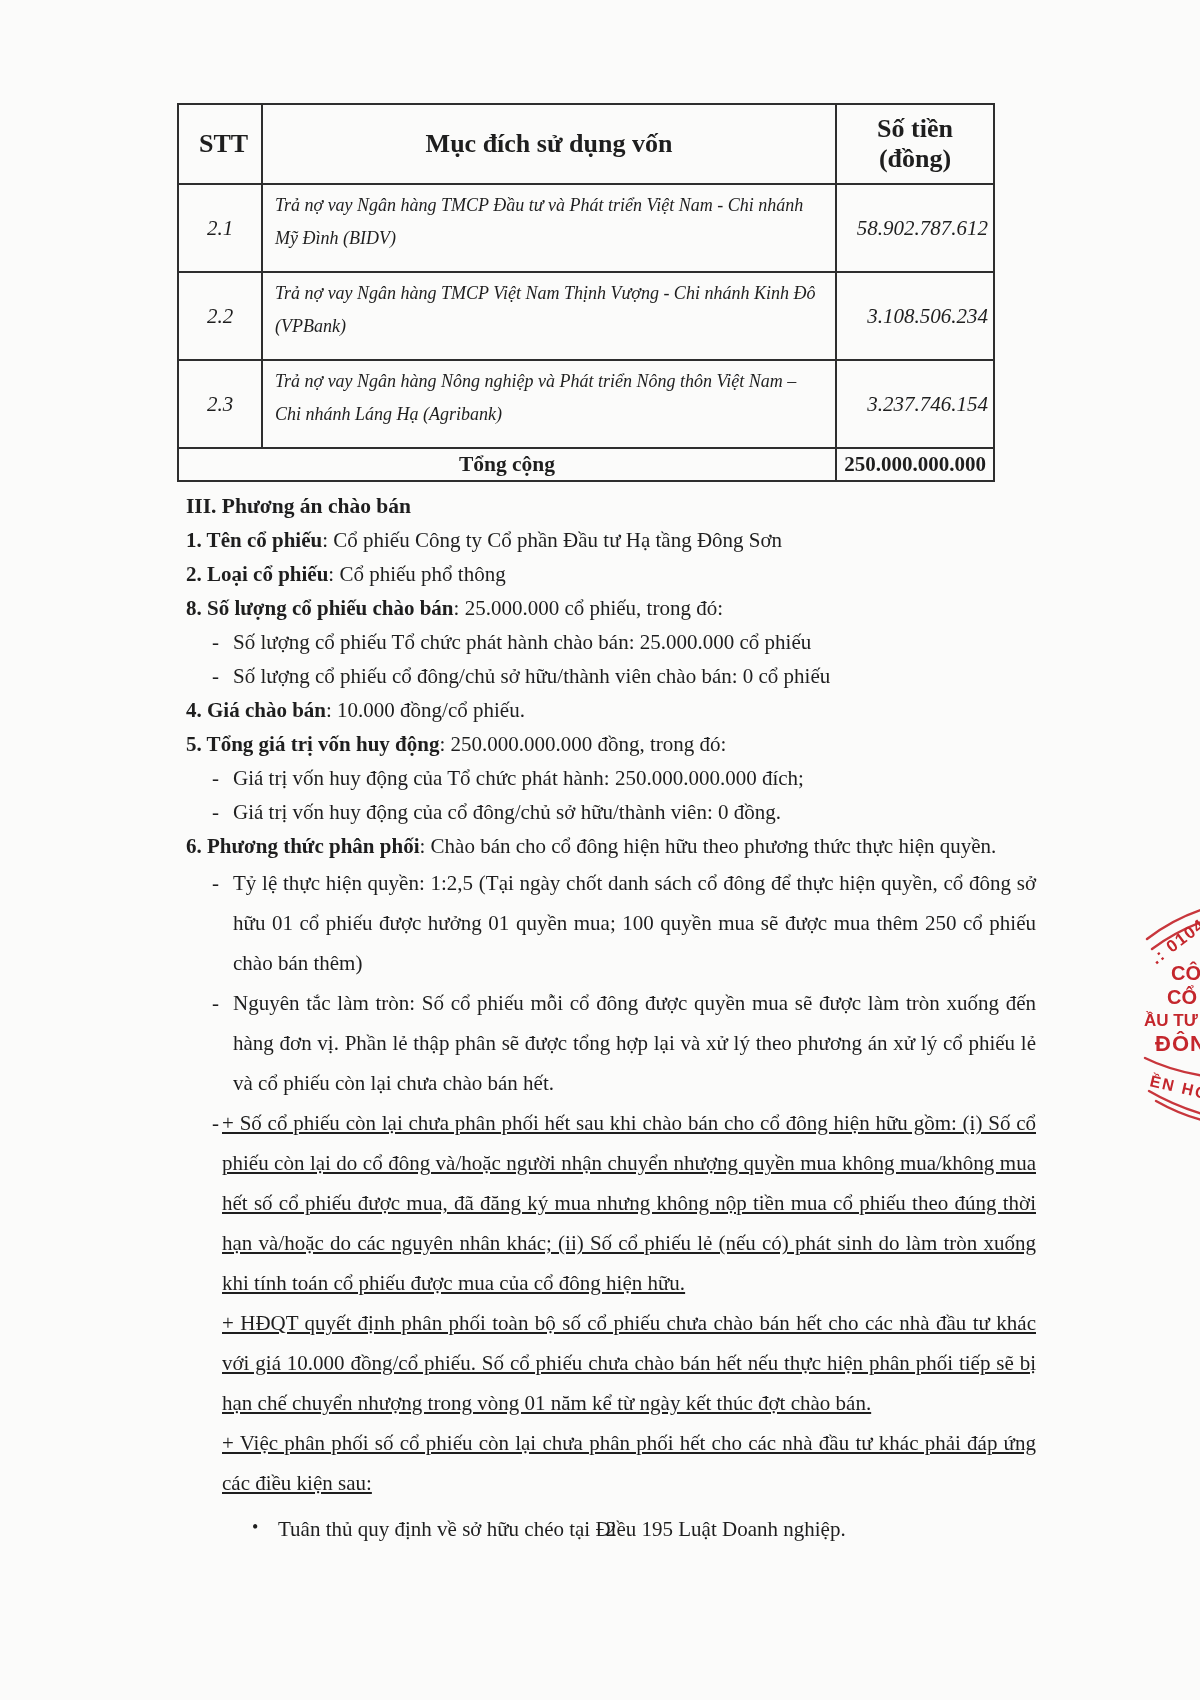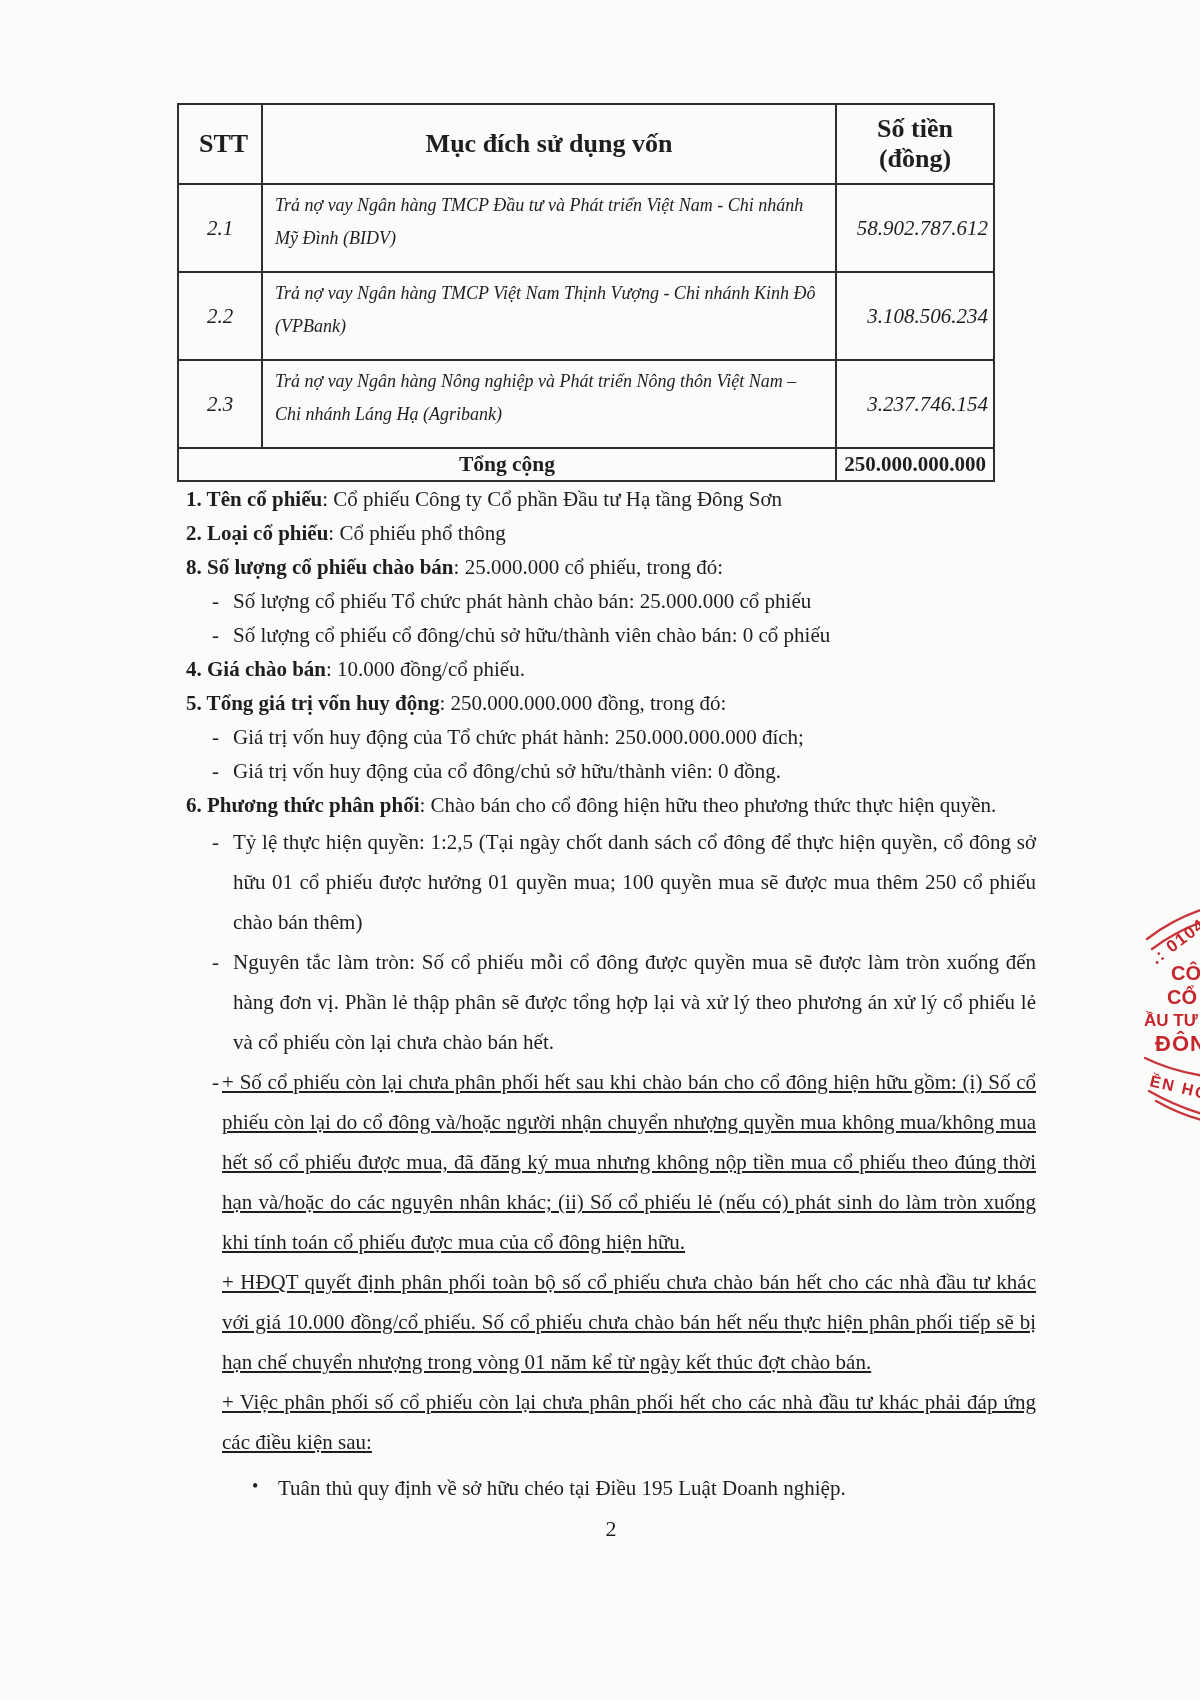--- a/index.html
+++ b/index.html
@@ -78,20 +78,21 @@
           <td class="purpose">Trả nợ vay Ngân hàng Nông nghiệp và Phát triển Nông thôn Việt Nam – Chi nhánh Láng Hạ (Agribank)</td>
           <td class="amount">3.237.746.154</td>
         </tr>
         <tr class="total-row">
           <td class="total-label" colspan="2">Tổng cộng</td>
           <td class="total-amount">250.000.000.000</td>
         </tr>
       </tbody>
     </table>
 
+    <h3 class="sec-heading">III. Phương án chào bán</h3>
 
     <p class="para num"><b class="lbl">1. Tên cổ phiếu</b><span>: Cổ phiếu Công ty Cổ phần Đầu tư Hạ tầng Đông Sơn</span></p>
     <p class="para num"><b class="lbl">2. Loại cổ phiếu</b><span>: Cổ phiếu phổ thông</span></p>
     <p class="para num"><b class="lbl">8. Số lượng cổ phiếu chào bán</b><span>: 25.000.000 cổ phiếu, trong đó:</span></p>
     <p class="para dash"><span class="marker">-</span><span>Số lượng cổ phiếu Tổ chức phát hành chào bán: 25.000.000 cổ phiếu</span></p>
     <p class="para dash"><span class="marker">-</span><span>Số lượng cổ phiếu cổ đông/chủ sở hữu/thành viên chào bán: 0 cổ phiếu</span></p>
     <p class="para num"><b class="lbl">4. Giá chào bán</b><span>: 10.000 đồng/cổ phiếu.</span></p>
     <p class="para num"><b class="lbl">5. Tổng giá trị vốn huy động</b><span>: 250.000.000.000 đồng, trong đó:</span></p>
     <p class="para dash"><span class="marker">-</span><span>Giá trị vốn huy động của Tổ chức phát hành: 250.000.000.000 đích;</span></p>
     <p class="para dash"><span class="marker">-</span><span>Giá trị vốn huy động của cổ đông/chủ sở hữu/thành viên: 0 đồng.</span></p>

